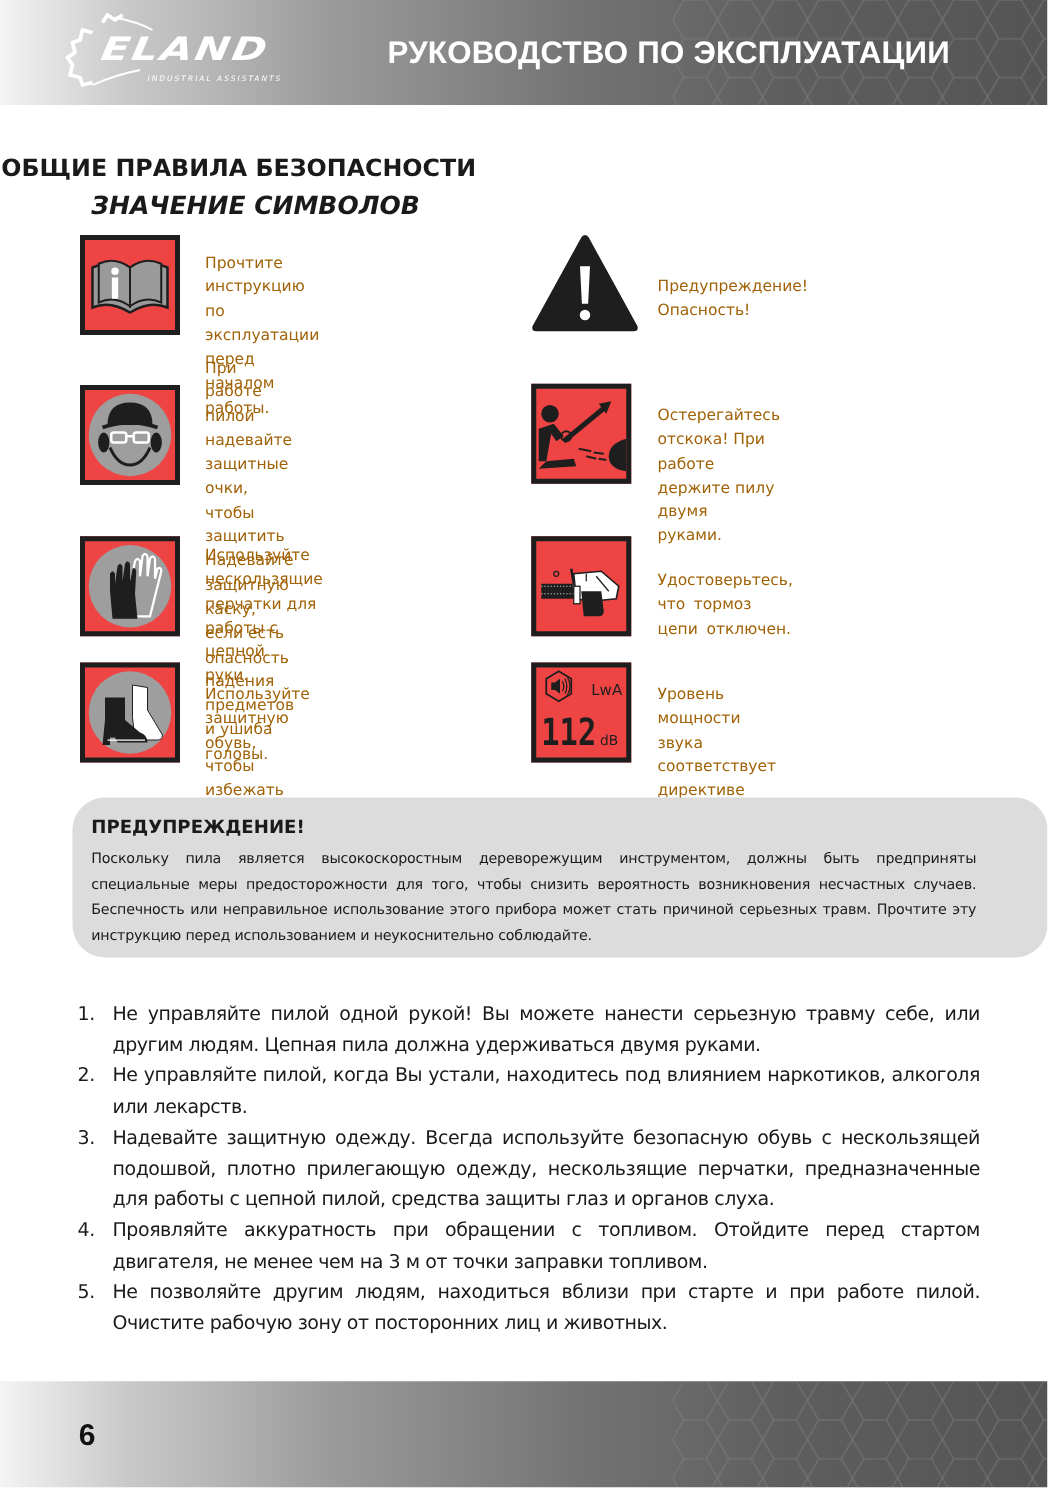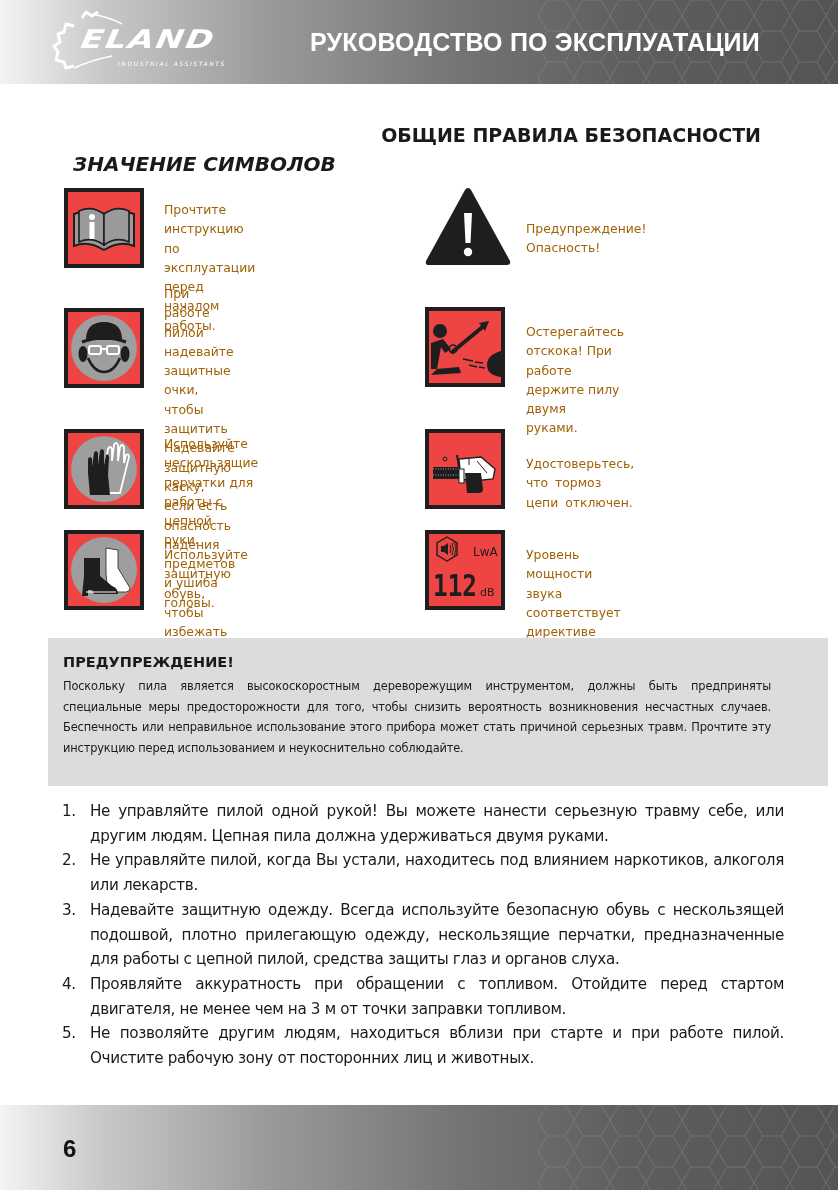--- a/index.html
+++ b/index.html
@@ -32,21 +32,21 @@
     position: absolute; left: 310px; top: 28px;
     font-family: "Liberation Sans", sans-serif; font-weight: bold;
     font-size: 25px; color: #ffffff; letter-spacing: 0.2px; white-space: nowrap;
   }
   .page-number {
     position: absolute; left: 63px; top: 30px;
     font-family: "Liberation Sans", sans-serif; font-weight: bold;
     font-size: 24px; color: #111;
   }
   .main-title {
-    position: absolute; left: 0; width: 760px; top: 124px; text-align: right;
+    position: absolute; left: 0; width: 760px; top: 124px; text-align: left;
     font-family: "DejaVu Sans", sans-serif; font-weight: bold; font-size: 19px;
     padding-left: 0;
   }
   .main-title span { position: relative; left: 1px; }
   .sub-title {
     position: absolute; left: 73px; top: 152px;
     font-family: "DejaVu Sans", sans-serif; font-weight: bold; font-size: 20px; font-style: italic;
   }
   .sym {
     position: absolute; display: flex; align-items: center;
@@ -55,22 +55,23 @@
     position: absolute; width: 80px; height: 80px; box-sizing: border-box;
     border: 4px solid #1e1e1e; background: #ef4444;
   }
   .sym .icon-box svg { width: 100%; height: 100%; display: block; }
   .sym .text {
     position: absolute; font-family: "DejaVu Sans", sans-serif; font-size: 12.4px;
     line-height: 19.3px; color: #a16207;
   }
   .tri { position: absolute; left: 424px; top: 185px; width: 88px; height: 82px; }
   .warn-box {
-    position: absolute; left: 48px; top: 638px; width: 780px; height: 148px;
+    position: absolute; left: 58px; top: 638px; width: 780px; height: 128px;
     background: #dcdcdc;
+    border-radius: 26px;
   }
   .warn-title {
     position: absolute; left: 15px; top: 16px;
     font-family: "DejaVu Sans", sans-serif; font-weight: bold; font-size: 14.5px;
   }
   .warn-text {
     position: absolute; left: 15px; top: 38px; width: 708px;
     font-family: "DejaVu Sans", sans-serif; font-size: 11.4px; line-height: 20.5px;
     text-align: justify; letter-spacing: -0.15px;
   }

